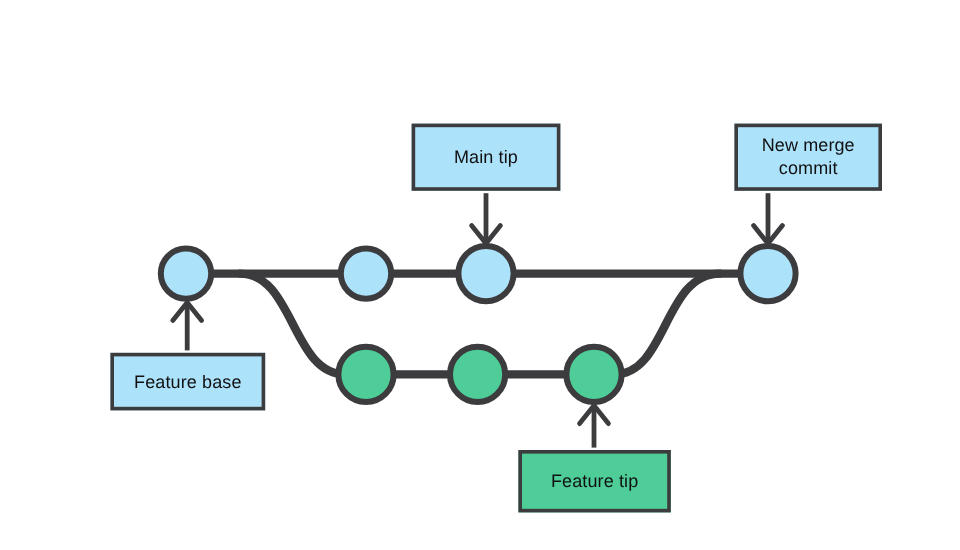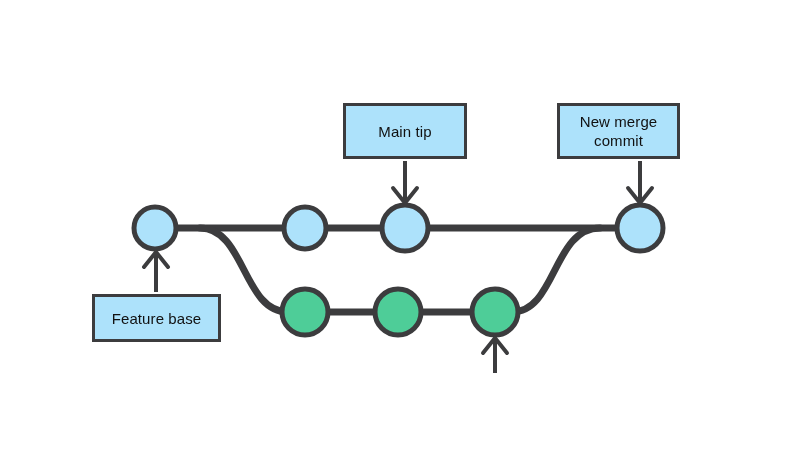--- a/index.html
+++ b/index.html
@@ -40,21 +40,21 @@
     letter-spacing: 0.1px;
     white-space: pre-line;
   }
   .box-main-tip {
     left: 343px;
     top: 103px;
     width: 124px;
     height: 56px;
   }
   .box-new-merge {
-    left: 557px;
+    left: 612px;
     top: 103px;
     width: 123px;
     height: 56px;
   }
   .box-common-base {
     left: 92px;
     top: 294px;
     width: 129px;
     height: 48px;
   }
@@ -111,14 +111,15 @@
 
   </svg>
 
   <div class="label-box box-main-tip" style="background:#ade2fb">Main tip</div>
 
   <div class="label-box box-new-merge" style="background:#ade2fb">New merge
 commit</div>
 
   <div class="label-box box-common-base" style="background:#ade2fb">Feature base</div>
 
+  <div class="label-box box-feature-tip" style="background:#4ecd98">Feature tip</div>
 
 </div>
 
 </body></html>

